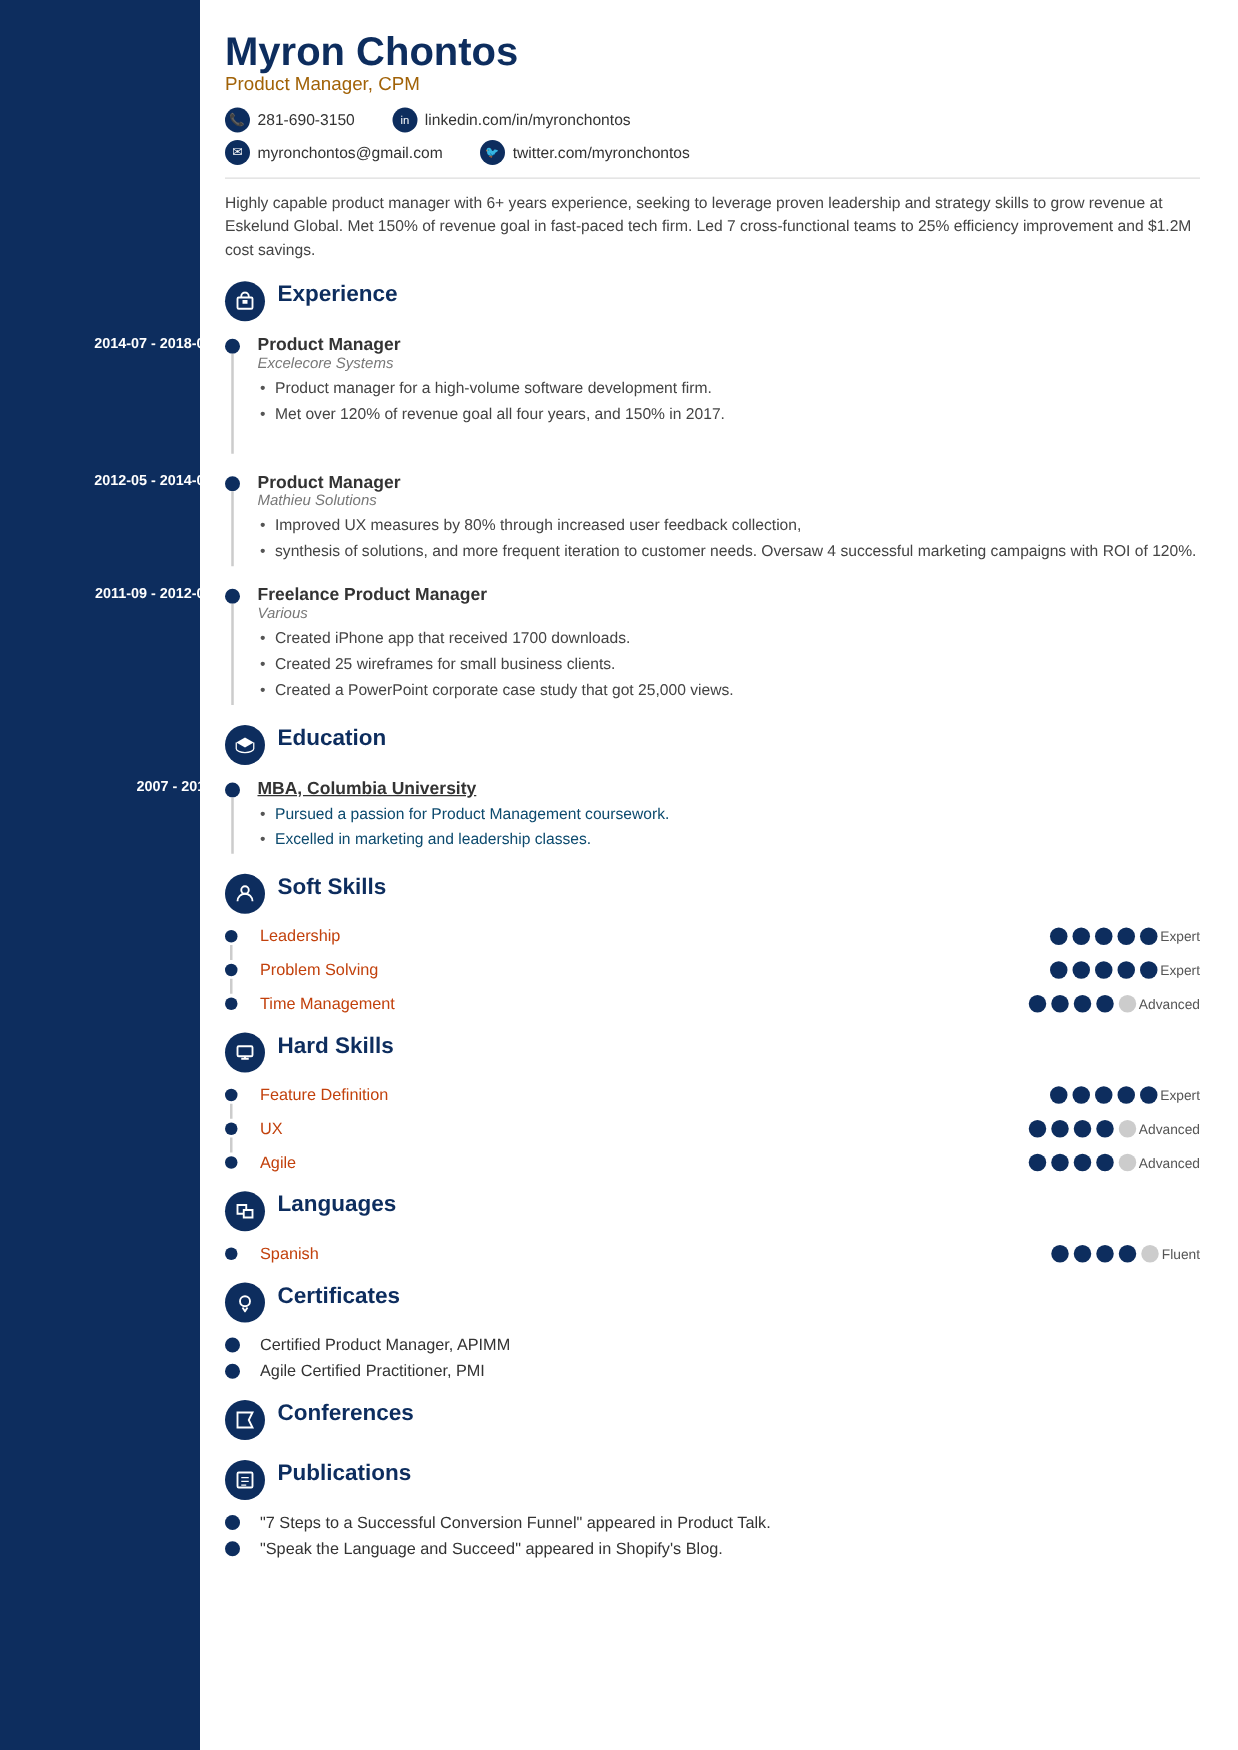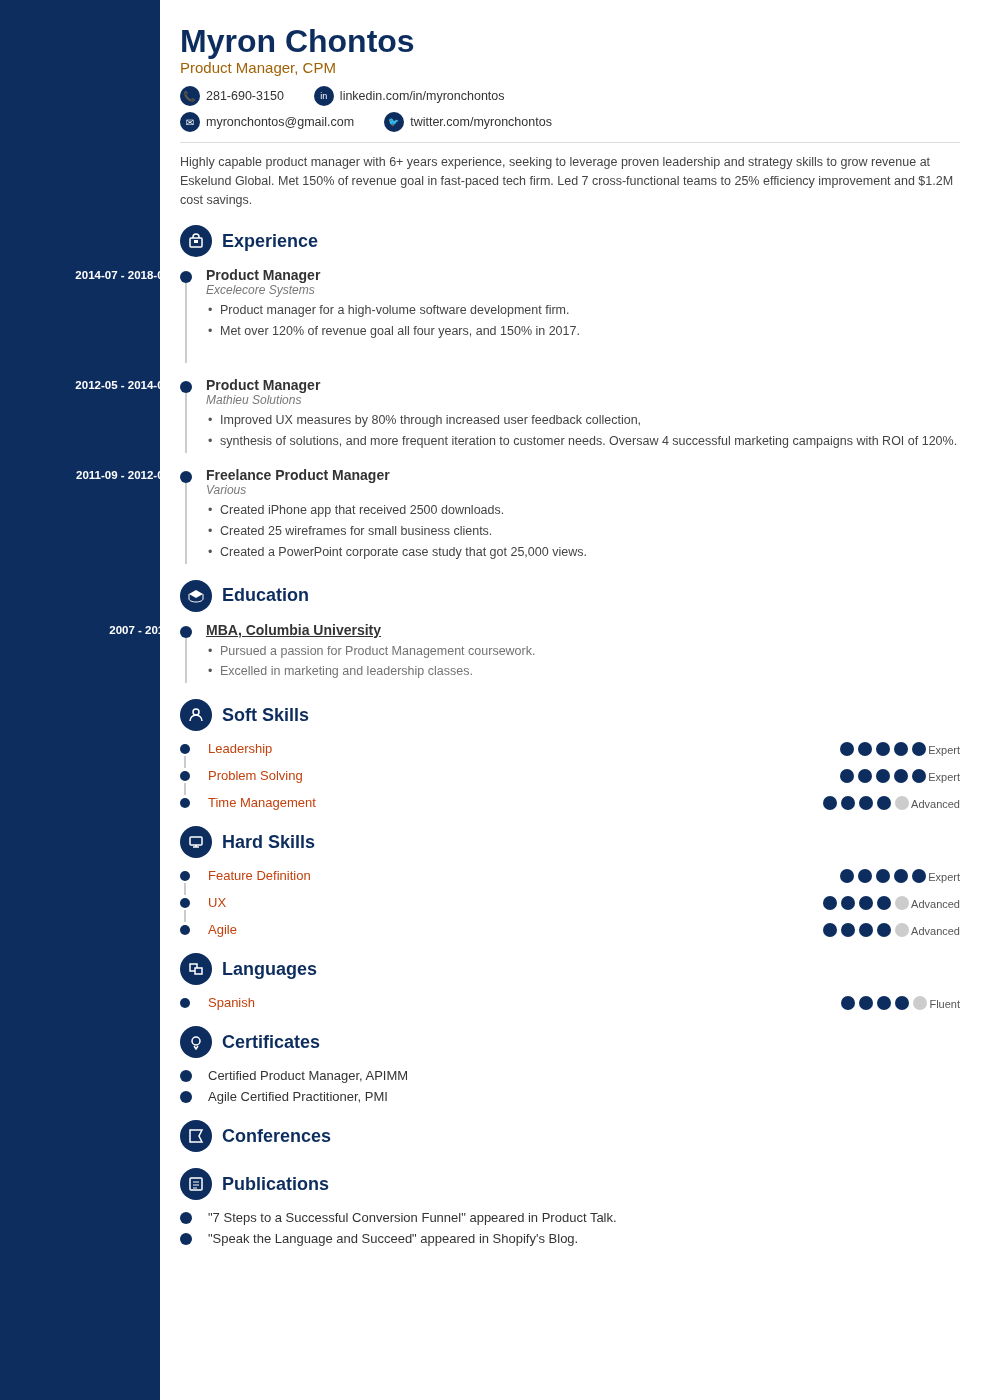--- a/index.html
+++ b/index.html
@@ -65,21 +65,21 @@
       line-height: 1.5;
       margin: 10px 0 16px 0;
       border-top: 1px solid #ddd;
       padding-top: 10px;
     }
     .section {
       margin-bottom: 16px;
     }
     .section-header {
       display: flex;
-      align-items: center;
+      align-items: flex-start;
       gap: 10px;
       margin-bottom: 10px;
     }
     .section-icon {
       width: 32px;
       height: 32px;
       border-radius: 50%;
       background: #0d2d5e;
       display: flex;
       align-items: center;
@@ -206,21 +206,21 @@
       color: #333;
       text-decoration: underline;
     }
     .edu-bullets {
       list-style: none;
       padding: 0;
       margin-top: 4px;
     }
     .edu-bullets li {
       font-size: 12.5px;
-      color: #737373;
+      color: #0c4a6e;
       padding-left: 14px;
       position: relative;
       margin-bottom: 2px;
       line-height: 1.5;
     }
     .edu-bullets li::before {
       content: "•";
       position: absolute;
       left: 2px;
       color: #555;
@@ -366,21 +366,21 @@
     <div class="timeline-item">
       <span class="timeline-date">2011-09 - 2012-04</span>
       <div style="display:flex;flex-direction:column;align-items:center;margin-right:14px;">
         <div class="timeline-dot"></div>
         <div style="width:2px;background:#ccc;flex:1;min-height:60px;"></div>
       </div>
       <div class="timeline-body">
         <div class="job-title">Freelance Product Manager</div>
         <div class="job-company">Various</div>
         <ul class="job-bullets">
-          <li>Created iPhone app that received 2500 downloads.</li>
+          <li>Created iPhone app that received 1700 downloads.</li>
           <li>Created 25 wireframes for small business clients.</li>
           <li>Created a PowerPoint corporate case study that got 25,000 views.</li>
         </ul>
       </div>
     </div>
   </div>
 
   <div class="section">
     <div class="section-header">
       <div class="section-icon">

